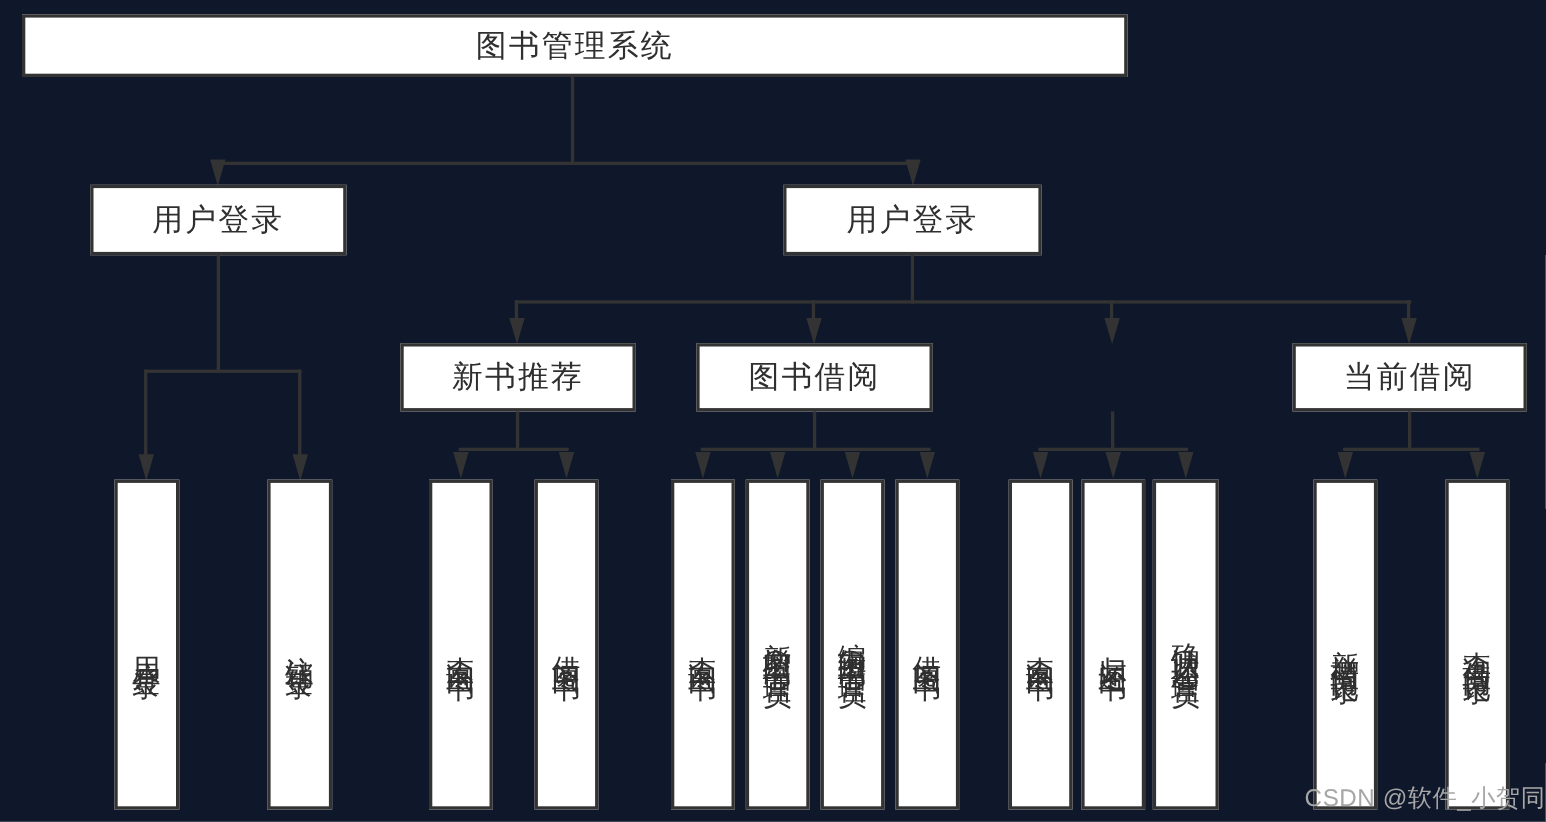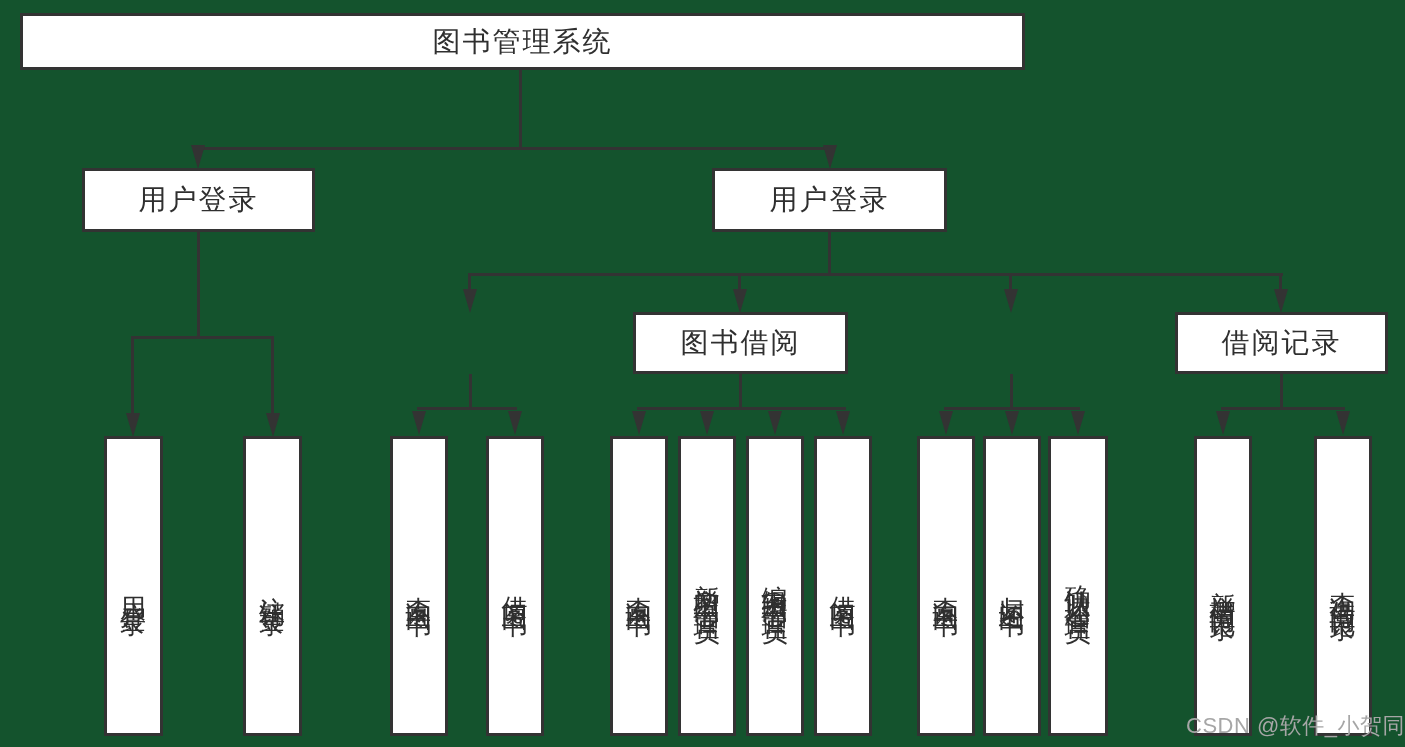--- a/index.html
+++ b/index.html
@@ -4,21 +4,21 @@
 <style>
   html, body { margin: 0; padding: 0; }
   body {
     background: #ffffff;
     font-family: "Liberation Sans", "DejaVu Sans", sans-serif;
   }
   .canvas {
     position: relative;
     width: 1405px;
     height: 747px;
-    background: #14532d;
+    background: #0f172a;
     overflow: hidden;
   }
   .box {
     position: absolute;
     box-sizing: border-box;
     border: 3px solid #333333;
     background: #ffffff;
     display: flex;
     align-items: center;
     justify-content: center;
@@ -97,25 +97,28 @@
   <div class="line" style="left:468px; top:273px; width:815px; height:3px;"></div>
   <div class="line" style="left:468px; top:273px; width:3px; height:18px;"></div>
   <div class="line" style="left:738px; top:273px; width:3px; height:18px;"></div>
   <div class="line" style="left:1009px; top:273px; width:3px; height:18px;"></div>
   <div class="line" style="left:1279px; top:273px; width:3px; height:18px;"></div>
   <div class="arrow-down" style="left:463px; top:289px;"></div>
   <div class="arrow-down" style="left:733px; top:289px;"></div>
   <div class="arrow-down" style="left:1004px; top:289px;"></div>
   <div class="arrow-down" style="left:1274px; top:289px;"></div>
 
+  <div class="box hbox" style="left:364px; top:312px; width:214px; height:62px;">
+    <span>新书推荐</span>
+  </div>
   <div class="box hbox" style="left:633px; top:312px; width:215px; height:62px;align-items:center;">
     <span>图书借阅</span>
   </div>
   <div class="box hbox" style="left:1175px; top:312px; width:213px; height:62px;">
-    <span>借阅记录</span>
+    <span>当前借阅</span>
   </div>
 
   <div class="line" style="left:469px; top:374px; width:3px; height:36px;"></div>
   <div class="line" style="left:417px; top:407px; width:100px; height:3px;"></div>
   <div class="arrow-down" style="left:412px; top:411px;"></div>
   <div class="arrow-down" style="left:508px; top:411px;"></div>
 
   <div class="box vbox" style="left:390px; top:436px; width:58px; height:300px;">
     <span>查询图书</span>
   </div>

